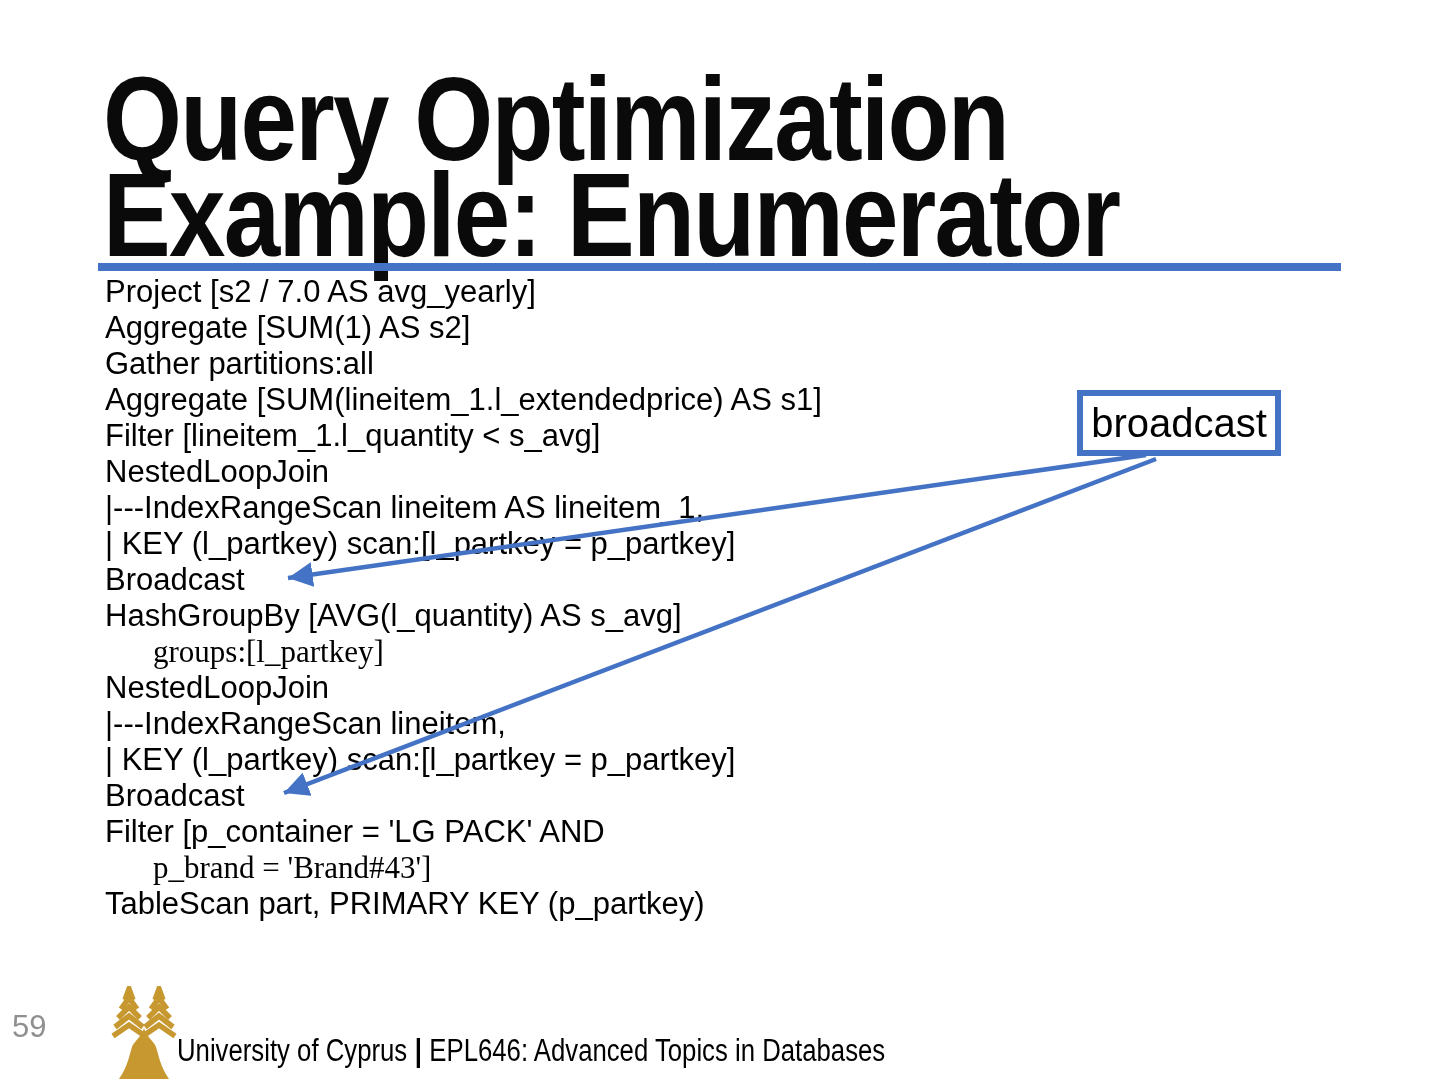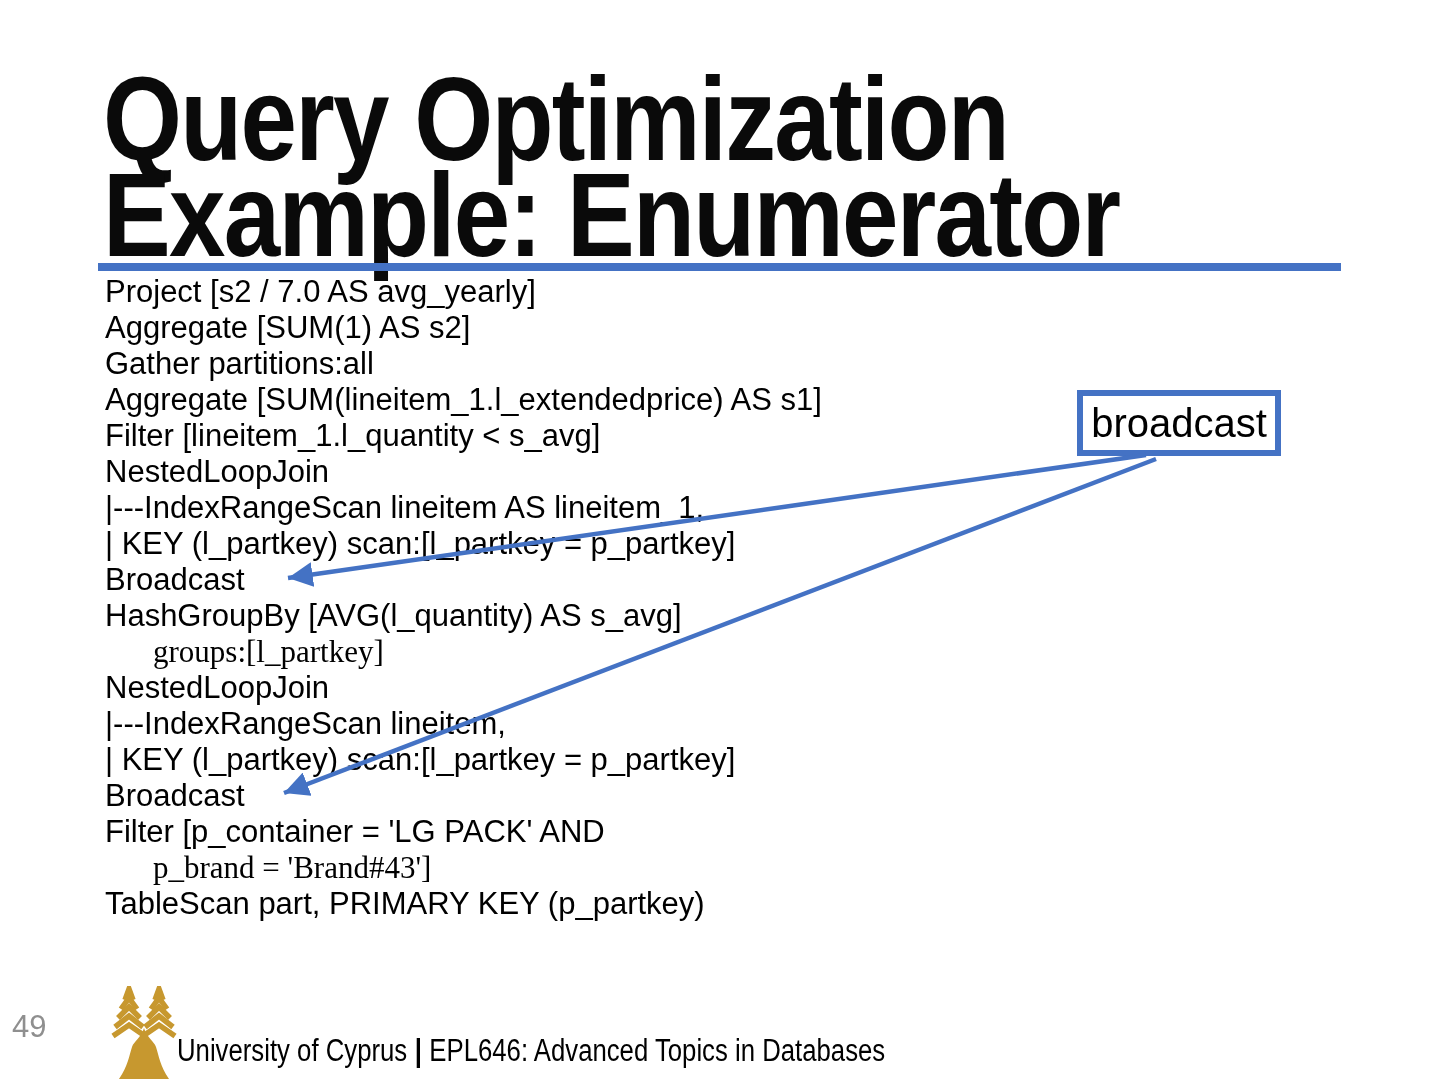--- a/index.html
+++ b/index.html
@@ -75,21 +75,21 @@
   <svg class="arrows" viewBox="0 0 1441 1080" xmlns="http://www.w3.org/2000/svg">
     <defs>
       <marker id="ah" viewBox="0 0 10 10" refX="10" refY="5" markerWidth="5.5" markerHeight="5.5" orient="auto-start-reverse">
         <path d="M0,0 L10,5 L0,10 z" fill="#4472C4"></path>
       </marker>
     </defs>
     <line x1="1146" y1="455" x2="288" y2="578" stroke="#4472C4" stroke-width="4.5" marker-end="url(#ah)"></line>
     <line x1="1156" y1="459" x2="284" y2="793" stroke="#4472C4" stroke-width="4.5" marker-end="url(#ah)"></line>
   </svg>
 
-  <div class="page-number">49</div>
+  <div class="page-number">59</div>
 
   <svg class="logo" viewBox="0 0 72 94" xmlns="http://www.w3.org/2000/svg">
     <g stroke="#C7982F" stroke-width="5.5" fill="none">
       <path d="M17,14 L21,3 L25,14"></path>
       <path d="M13,23 L21,12 L29,23"></path>
       <path d="M10,32 L21,21 L32,32"></path>
       <path d="M7,41 L21,30 L35,41"></path>
       <path d="M5,50 L21,39 L37,50"></path>
     </g>
     <g stroke="#C7982F" stroke-width="5.5" fill="none">

